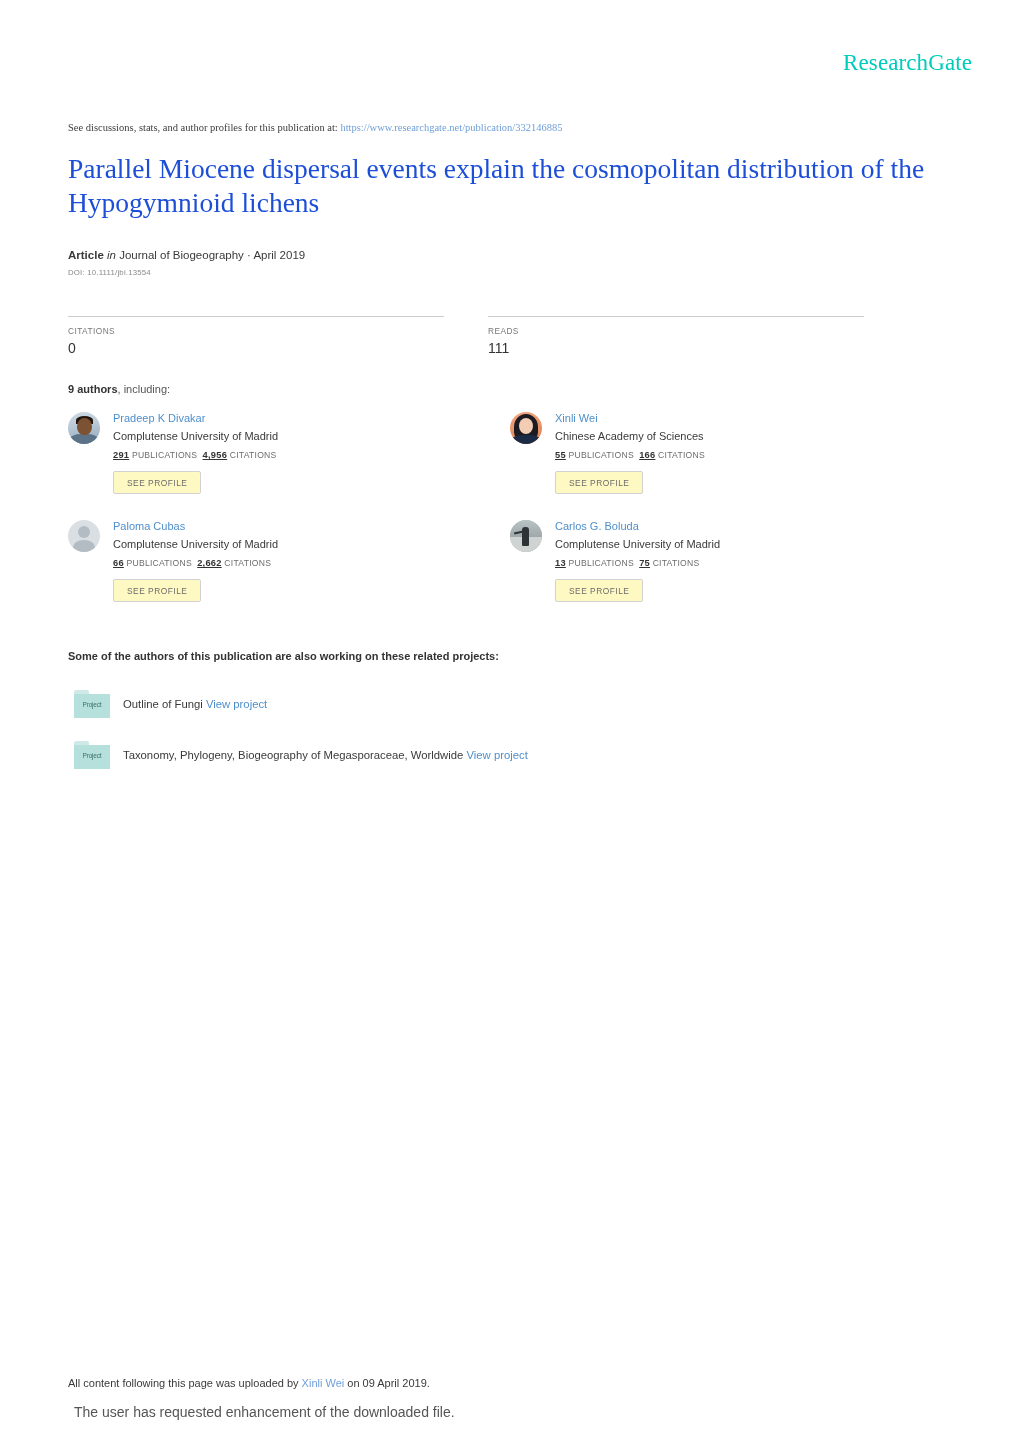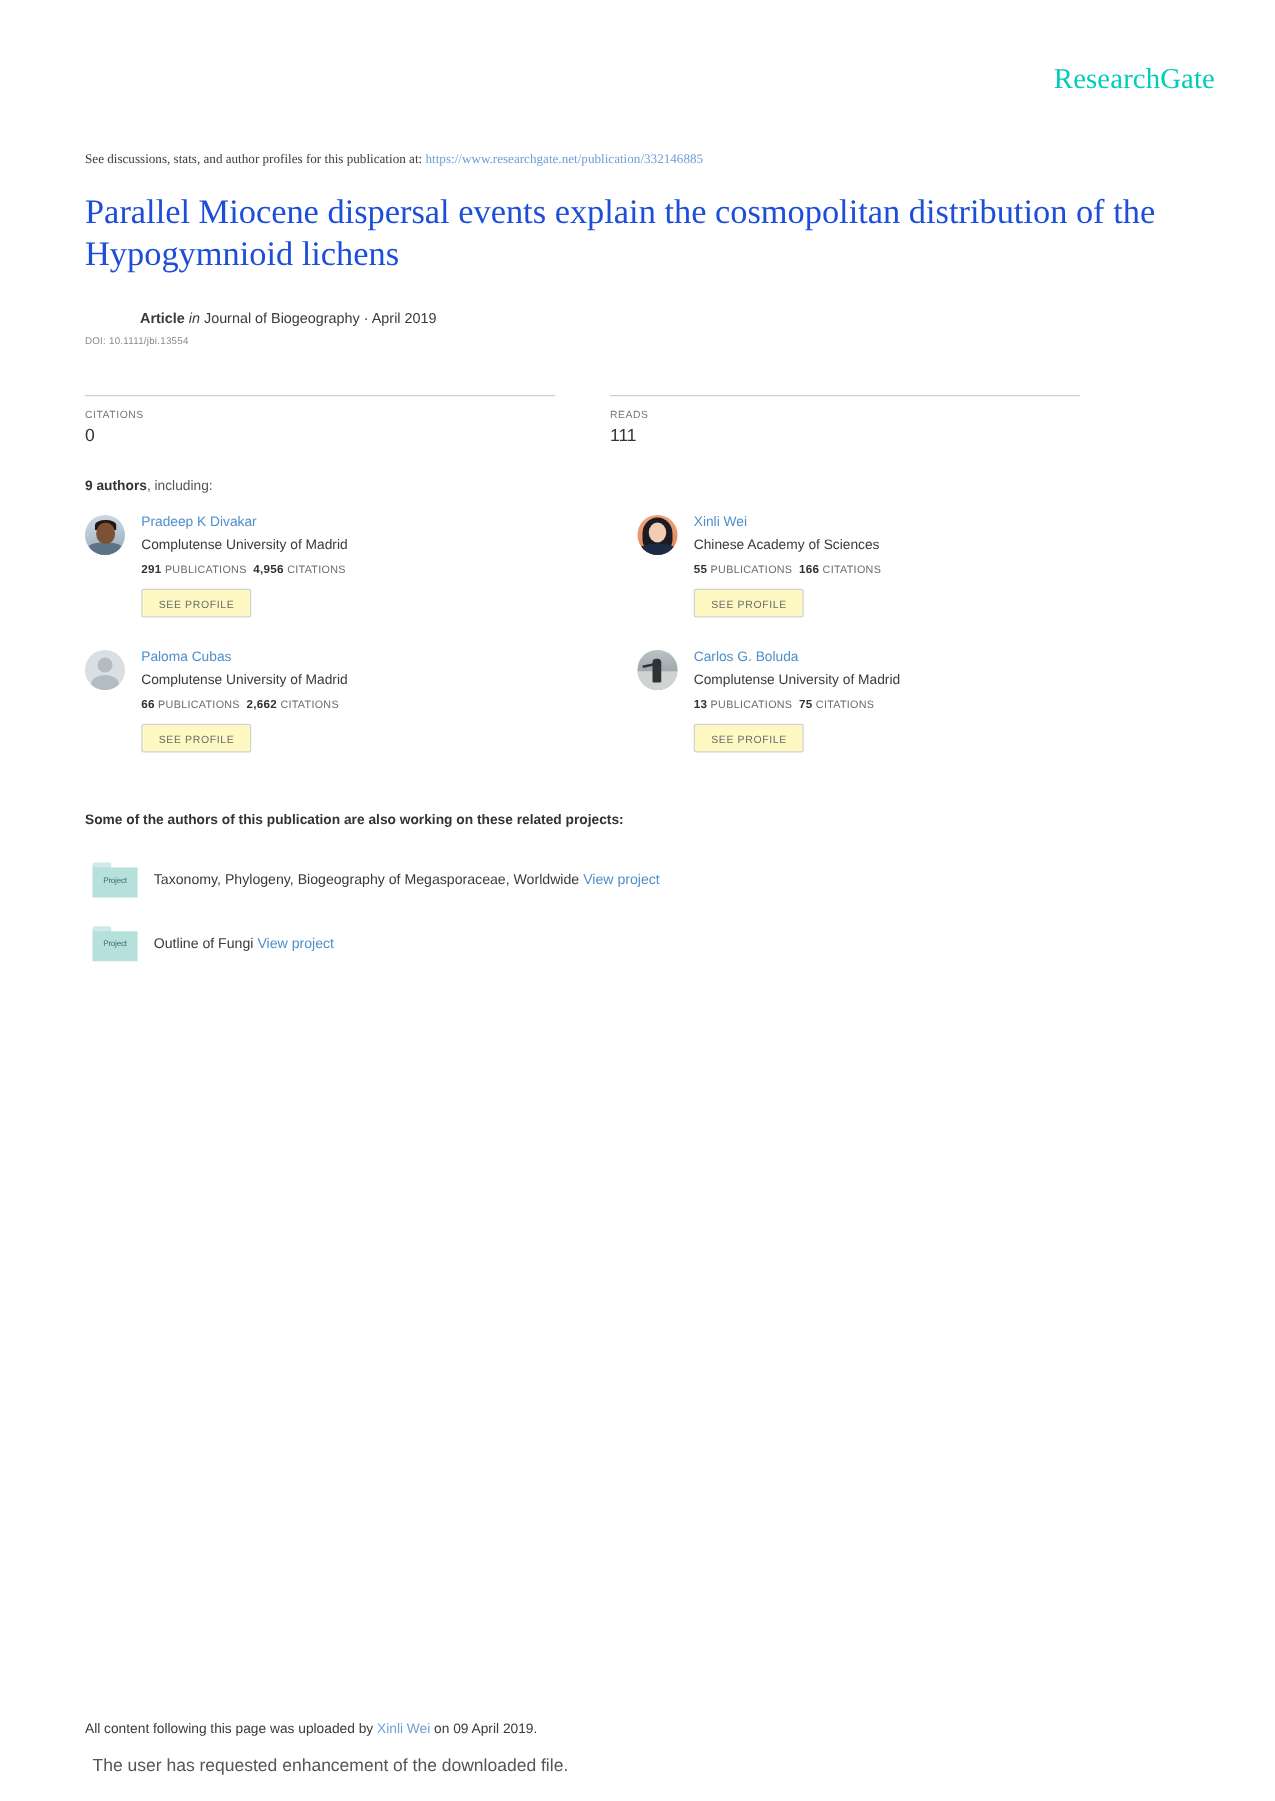--- a/index.html
+++ b/index.html
@@ -70,21 +70,21 @@
   }
 
   .article-meta {
     position: absolute;
     top: 249px;
     left: 0;
     font-size: 11.5px;
     color: #3a3a3a;
     white-space: nowrap;
   }
-  .article-meta .strong { font-weight: bold; margin-left: 44px; }
+  .article-meta .strong { font-weight: bold; }
   .article-meta .ital { font-style: italic; }
 
   .doi {
     position: absolute;
     top: 268px;
     left: 0;
     font-size: 7.8px;
     color: #8a8a8a;
     letter-spacing: 0.2px;
     white-space: nowrap;
@@ -171,21 +171,21 @@
     line-height: 14px;
     margin-bottom: 7px;
   }
   .author-stats {
     font-size: 8.6px;
     color: #6c6c6c;
     letter-spacing: 0.25px;
     margin-bottom: 11px;
     white-space: nowrap;
   }
-  .author-stats b { color: #333333; font-weight: bold; font-size: 9.3px; }
+  .author-stats b { color: #333333; font-weight: bold; font-size: 9.3px; text-decoration: underline; }
   .see-profile {
     display: inline-block;
     border: 1px solid #d2d2d2;
     border-radius: 2px;
     padding: 6px 13px 5px;
     font-size: 8.4px;
     color: #6b6b6b;
     letter-spacing: 0.5px;
     background: #fef9c3;
     cursor: pointer;
@@ -463,33 +463,33 @@
 
     <div class="project-list">
 
       <div class="project-row">
         <span class="project-icon">
           <span class="tab"></span>
           <span class="body"></span>
           <span class="glyph">Project</span>
         </span>
         <span class="project-text">
-          <span>Taxonomy, Phylogeny, Biogeography of Megasporaceae, Worldwide</span>
+          <span>Outline of Fungi</span>
           <a href="#">View project</a>
         </span>
       </div>
 
       <div class="project-row">
         <span class="project-icon">
           <span class="tab"></span>
           <span class="body"></span>
           <span class="glyph">Project</span>
         </span>
         <span class="project-text">
-          <span>Outline of Fungi</span>
+          <span>Taxonomy, Phylogeny, Biogeography of Megasporaceae, Worldwide</span>
           <a href="#">View project</a>
         </span>
       </div>
 
     </div>
 
     <div class="footer-upload">
       <span>All content following this page was uploaded by</span>
       <a href="#">Xinli Wei</a>
       <span>on 09 April 2019.</span>

